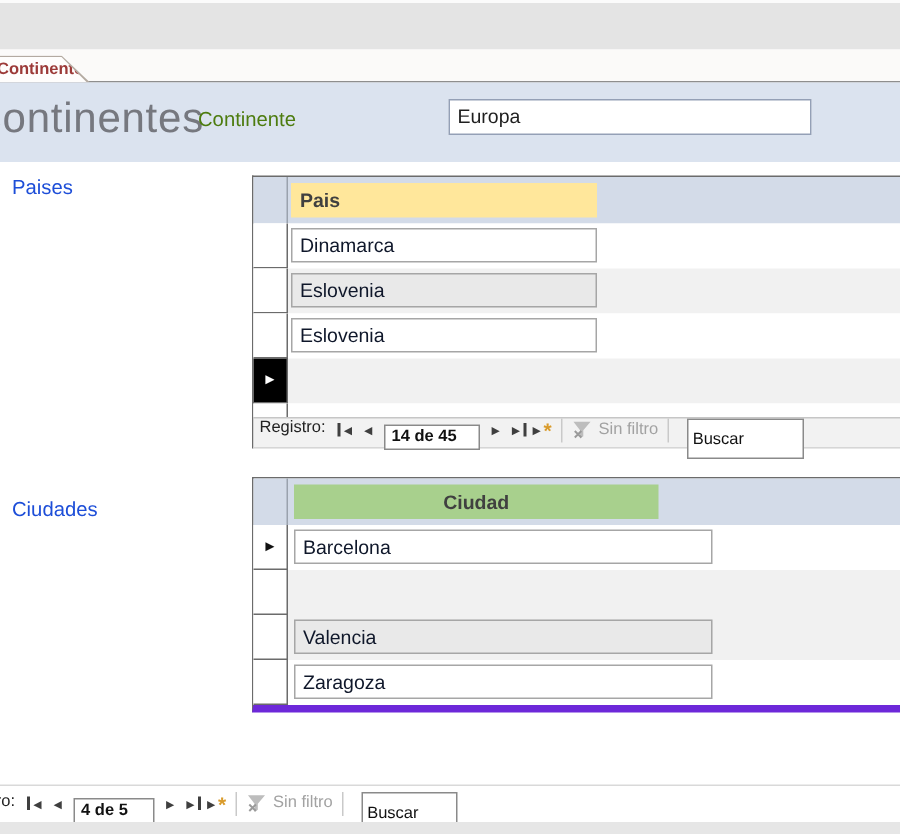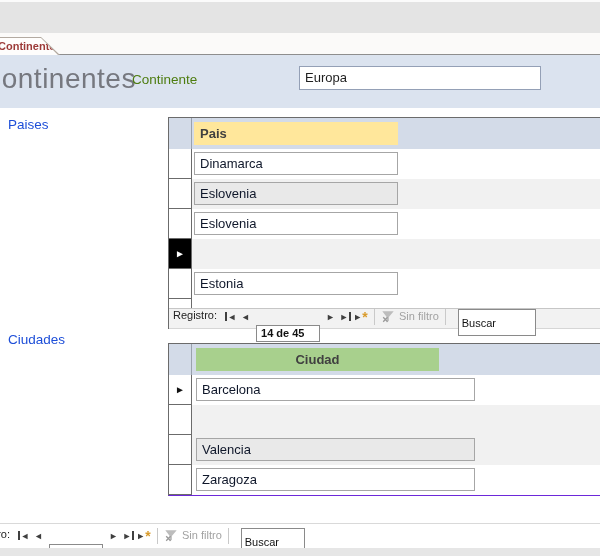--- a/index.html
+++ b/index.html
@@ -27,21 +27,21 @@
     background:#fff; border:1px solid #94a0b6; font-size:13px; color:#1f1f1f;
     line-height:22px; padding-left:5px; }
   
   .detail { position:absolute; left:0; top:108px; width:600px; height:420px; background:#fff; }
   .section-label { position:absolute; font-size:13.5px; color:#1d4ed8; }
   .lbl-paises { left:8px; top:9px; }
   .lbl-ciudades { left:8px; top:224px; }
   
   .subform { position:absolute; left:168px; width:432px; border-left:1px solid #6b6b6b; border-top:1px solid #6b6b6b; }
   .paises-sub { top:9px; }
-  .ciudades-sub { top:235px; border-bottom:1px solid #6d28d9; }
+  .ciudades-sub { top:210px; border-bottom:5px solid #6d28d9; }
   .ds-header { position:relative; width:100%; height:31px; background:#d3dbe8; }
   .ds-corner { position:absolute; left:0; top:0; width:23px; height:31px; border-right:1px solid #9aa2ad; }
   .col-head { position:absolute; top:4px; height:23px; line-height:23px; font-size:13px; font-weight:bold; color:#404040; }
   .col-head.pais { left:25px; width:204px; background:#ffe79b; padding-left:6px; }
   .col-head.ciudad { left:27px; width:243px; background:#a8d08d; text-align:center; }
   .ds-row { position:relative; width:100%; height:30px; background:#fff; }
   .ds-row.alt { background:#f1f1f1; }
   .sel { position:absolute; left:0; top:0; width:23px; height:30px; background:#fff;
     border-right:1px solid #6b6b6b; border-bottom:1px solid #6b6b6b;
     display:flex; align-items:center; justify-content:center; }
@@ -63,21 +63,21 @@
   .main-nav { position:absolute; left:-38px; top:528px; width:680px; height:20px;
     background:#fff; border-top:none; border-bottom:none; }
   .nav-label { margin:0 6px 0 4px; white-space:nowrap; }
   .nav-btn { display:flex; align-items:center; justify-content:center; min-width:15px; height:15px;
     color:#3f3f3f; font-size:9px; cursor:default; }
   .nav-btn .bar { width:2px; height:9px; background:#3f3f3f; }
   .nav-btn.first .bar { margin-right:1px; }
   .nav-btn.last .bar { margin-left:1px; }
   .nav-btn.newrec .star { color:#d99b2b; font-size:14px; font-weight:bold; margin-left:0px; line-height:8px; }
   .count-box { height:17px; background:#fff; border:1px solid #8a8a8a; font-weight:bold;
-    color:#111; line-height:15px; padding:0 4px; margin:16px 3px; }
+    color:#111; line-height:15px; padding:0 4px; margin:4px 3px; }
   .count-box.paises { width:64px; }
   .count-box.main { width:54px; }
   .nav-sep { width:1px; height:16px; background:#c9c9c9; margin:0 6px; }
   .filter-group { display:flex; align-items:center; color:#a2a2a2; }
   .filter-group .flabel { margin-left:4px; }
   .search-box { height:27px; background:#fff; border:1px solid #8a8a8a; font-size:11px;
     color:#111; line-height:15px; padding:0 3px; margin-left:6px; font-family:"Liberation Sans",sans-serif; }
   .search-box.paises { width:78px; }
   .search-box.main { width:64px; }
   .hairline { position:absolute; left:0; top:523px; width:600px; height:1px; background:#d9d9d9; }
@@ -127,26 +127,20 @@
     <div class="sel">
       
     </div>
     <div class="cellbox">Eslovenia</div>
   </div>
           <div class="ds-row alt current">
     <div class="sel">
       <span class="tri">►</span>
     </div>
   </div>
-          <div class="ds-row">
-    <div class="sel">
-      
-    </div>
-    <div class="cellbox">Estonia</div>
-  </div>
         </div>
       <div class="stub-row">
         <div class="stub-sel"></div>
       </div>
       <div class="rec-nav sub-nav">
         <span class="nav-label">Registro:</span>
         <span class="nav-btn first">
             <span class="bar"></span>
             <span>◄</span>
           </span>

